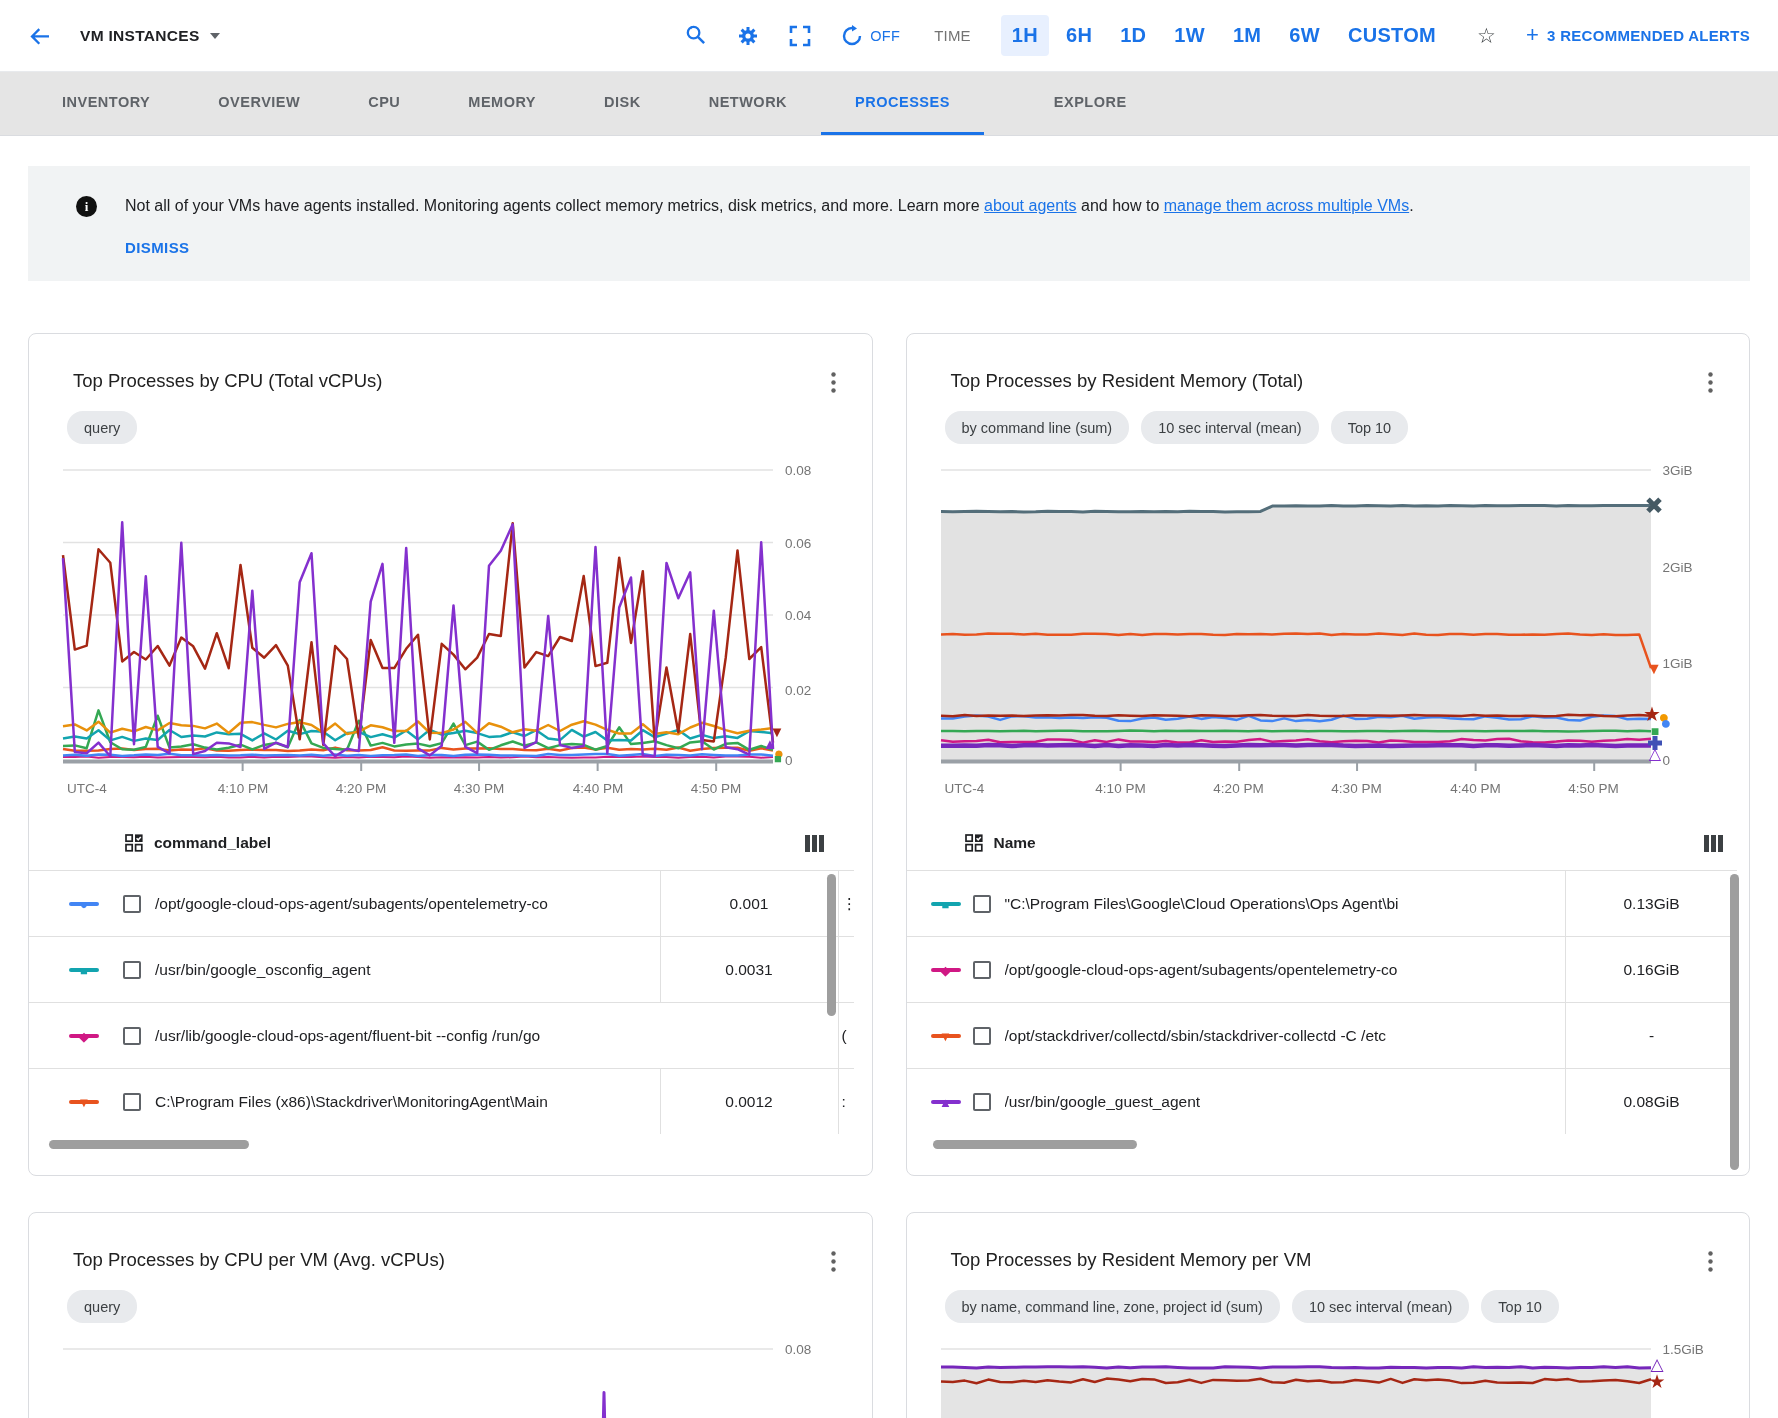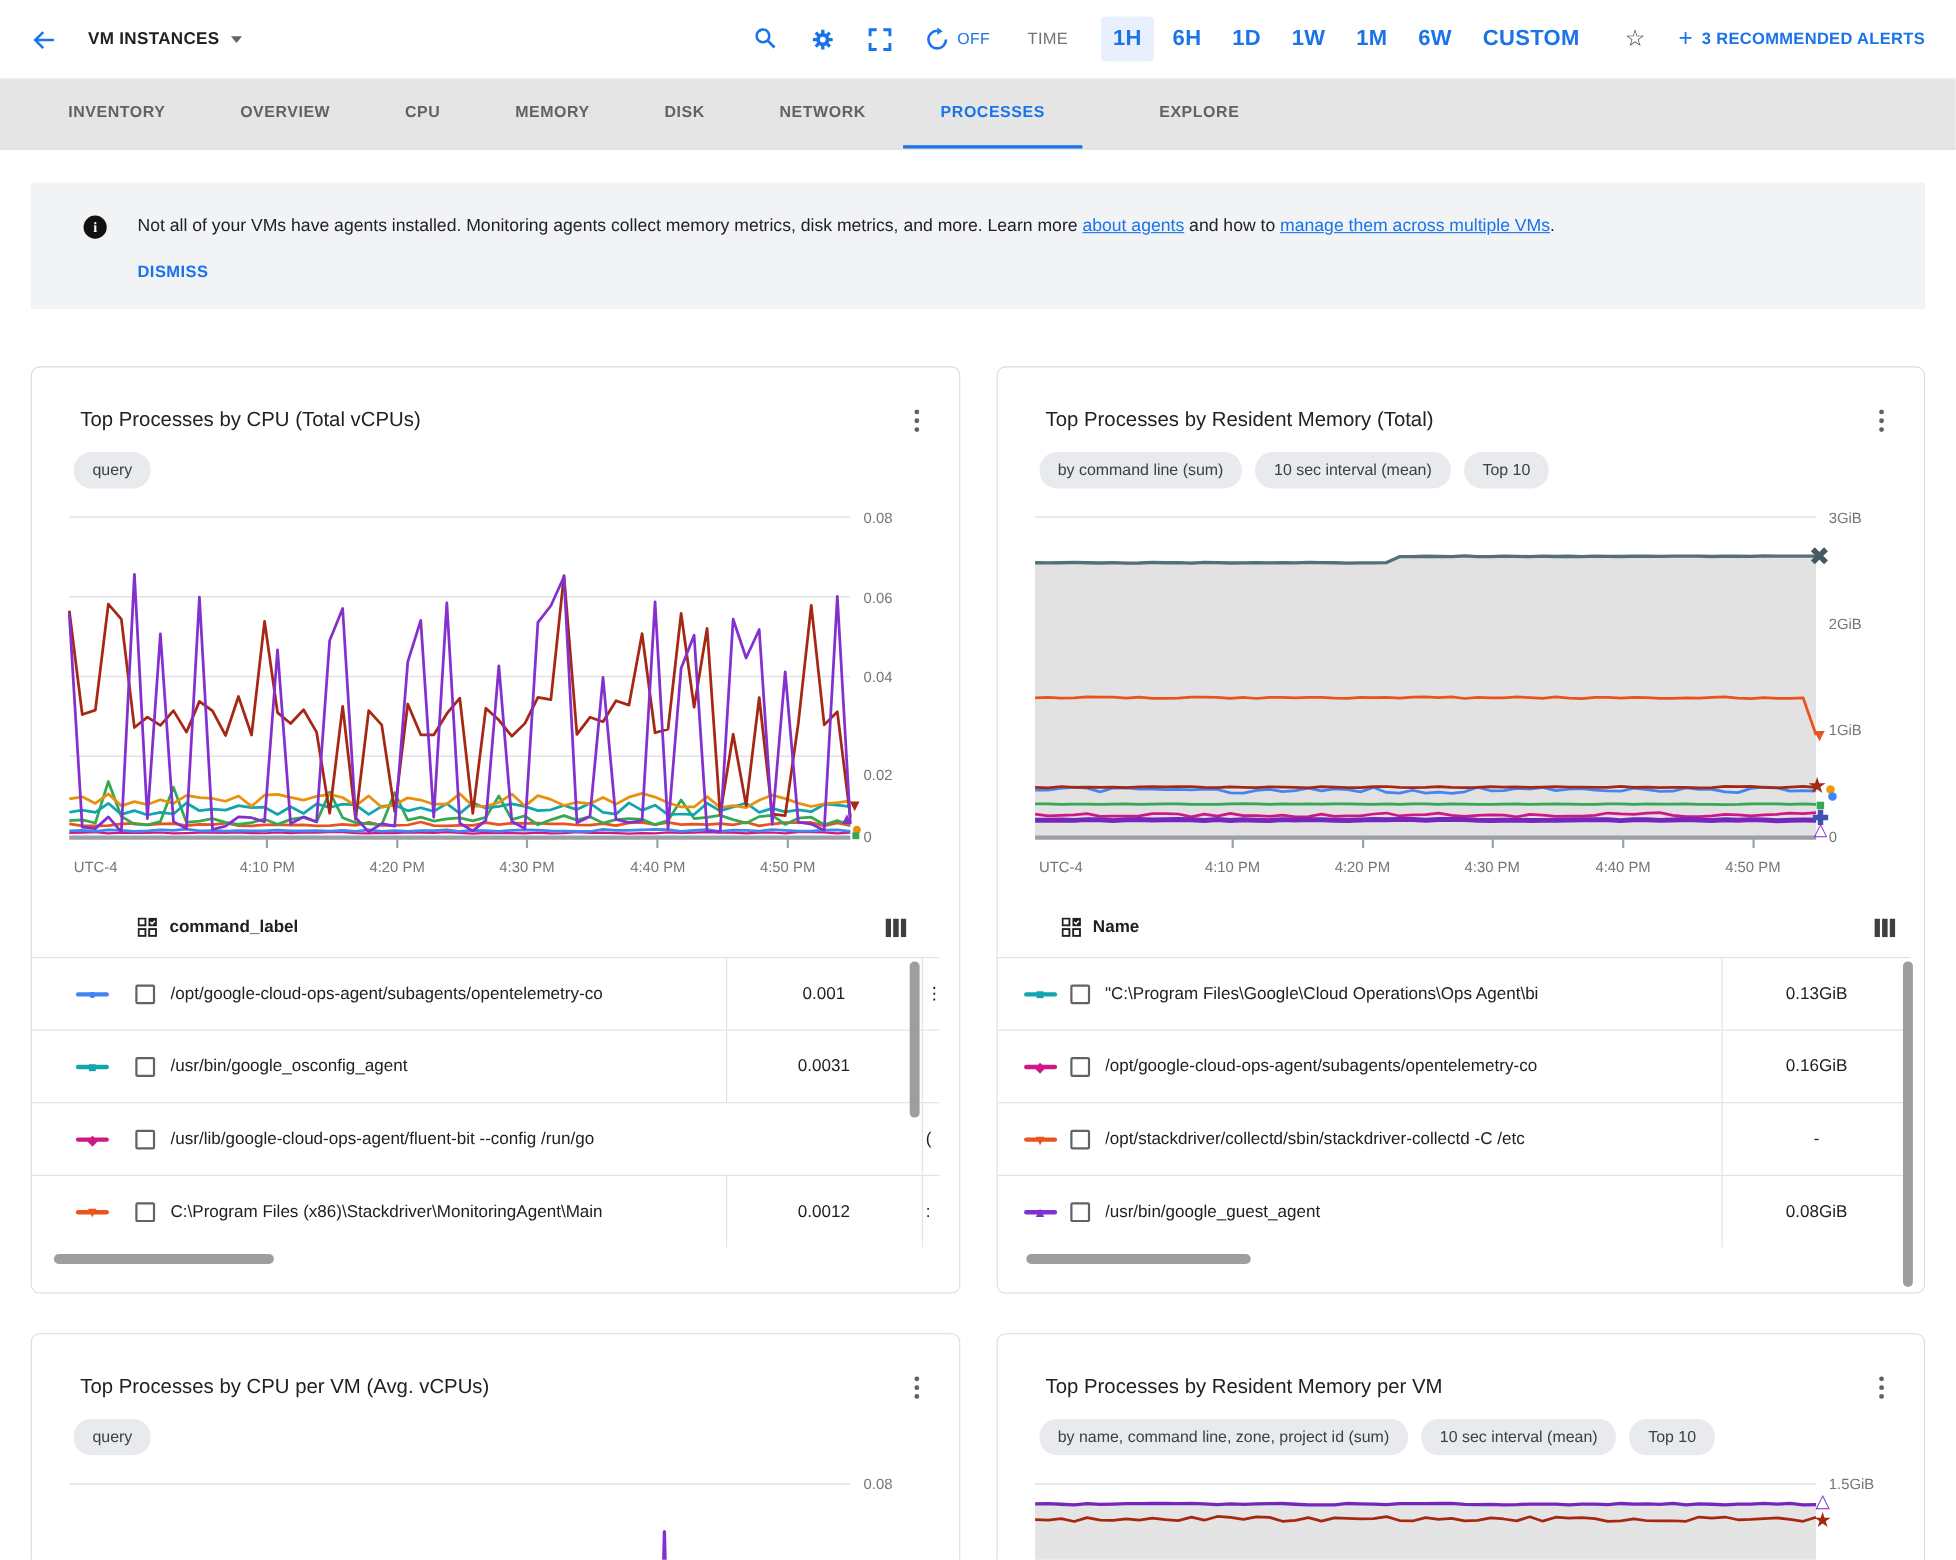--- a/index.html
+++ b/index.html
@@ -59,21 +59,21 @@
 
   
   .chart { display: flex; padding-left: 34px; margin-top: 26px; }
   .plot { width: 710px; position: relative; }
   .xlabels { position: relative; height: 26px; }
   .xl { position: absolute; top: 7px; font-size: 13.5px; color: #757575; white-space: nowrap;
     transform: translateX(-50%); }
   .xl.first { transform: none; }
   .ycol { width: 66px; position: relative; flex: none; }
   .yl { position: absolute; left: 12px; font-size: 13.5px; color: #757575; white-space: nowrap; }
-  .c1-y0{top:-7px}.c1-y1{top:66px}.c1-y2{top:138px}.c1-y3{top:227px}.c1-y4{top:283px}
+  .c1-y0{top:-7px}.c1-y1{top:66px}.c1-y2{top:138px}.c1-y3{top:213px}.c1-y4{top:283px}
   .c2-y0{top:-7px}.c2-y1{top:90px}.c2-y2{top:186px}.c2-y3{top:283px}
   .cm-y0{top:-7px}
 
   
   .ptable { margin-top: 16px; position: relative; }
   .thead { display: flex; align-items: center; height: 54px; }
   .thead.pad-l { padding-left: 96px; } .thead.pad-r { padding-left: 58px; }
   .th-label { font-size: 15.5px; font-weight: 700; margin-left: 11px; }
   .selall { display: flex; cursor: pointer; }
   .colicon { margin-left: auto; cursor: pointer; display: flex; }

